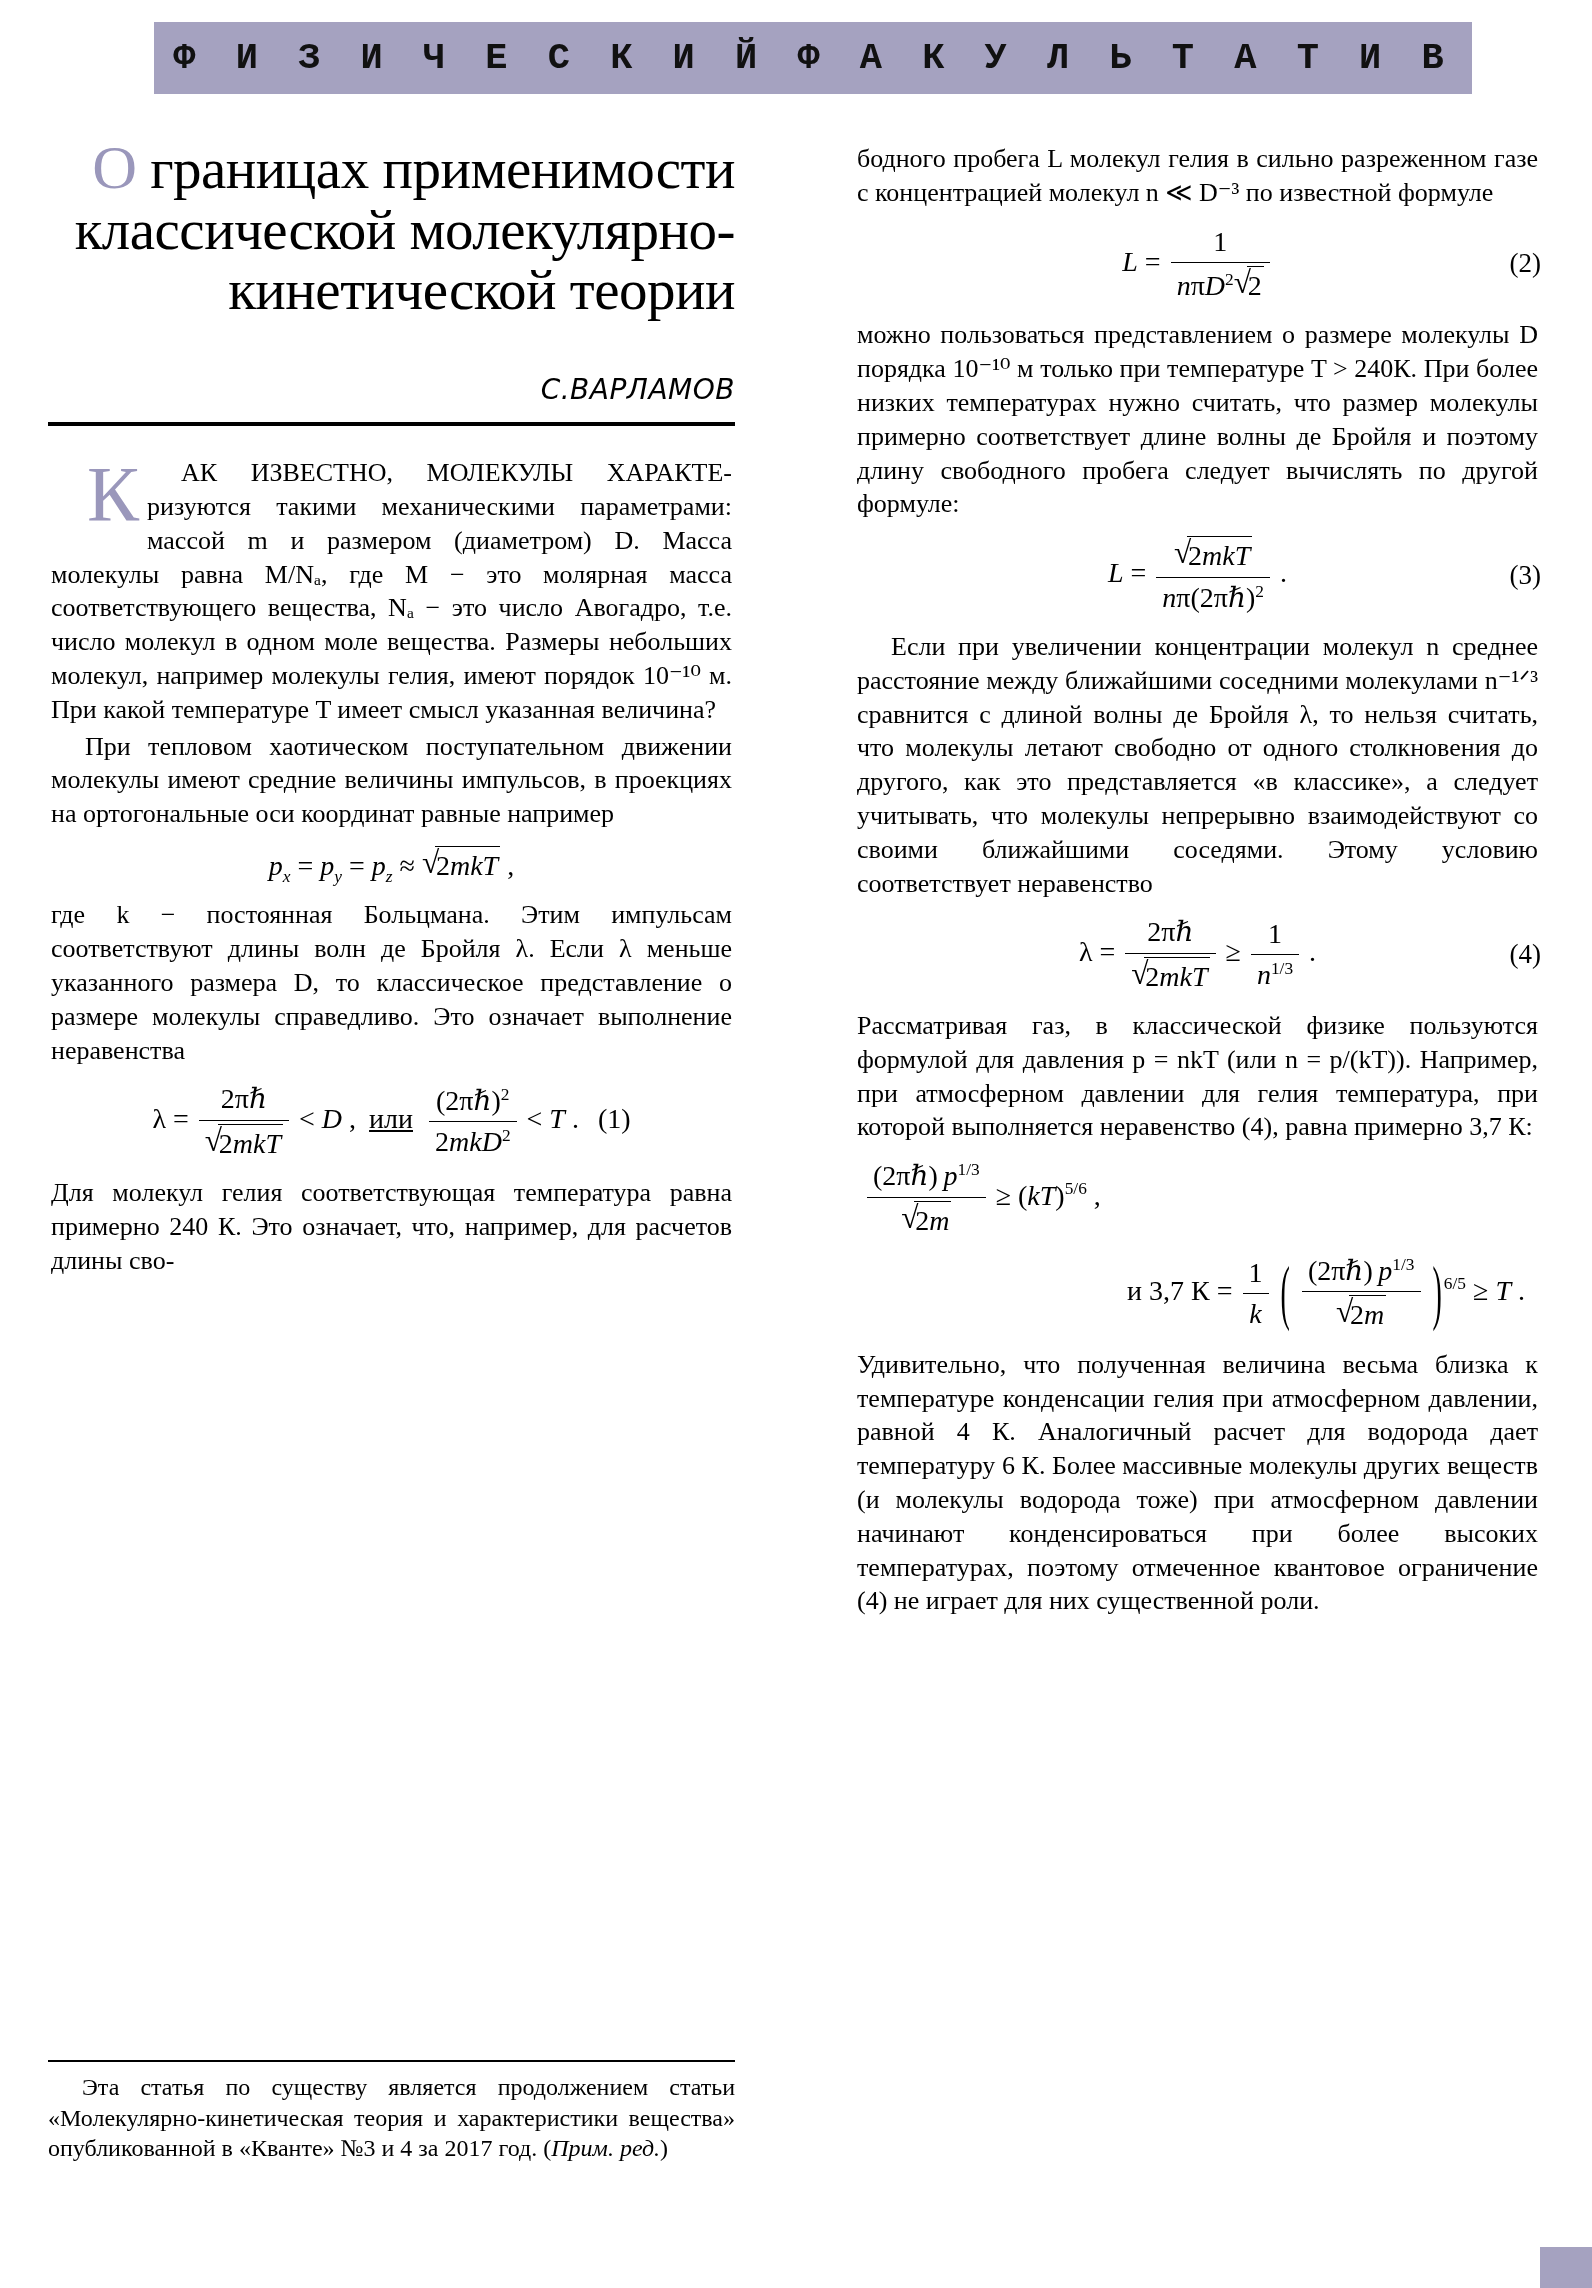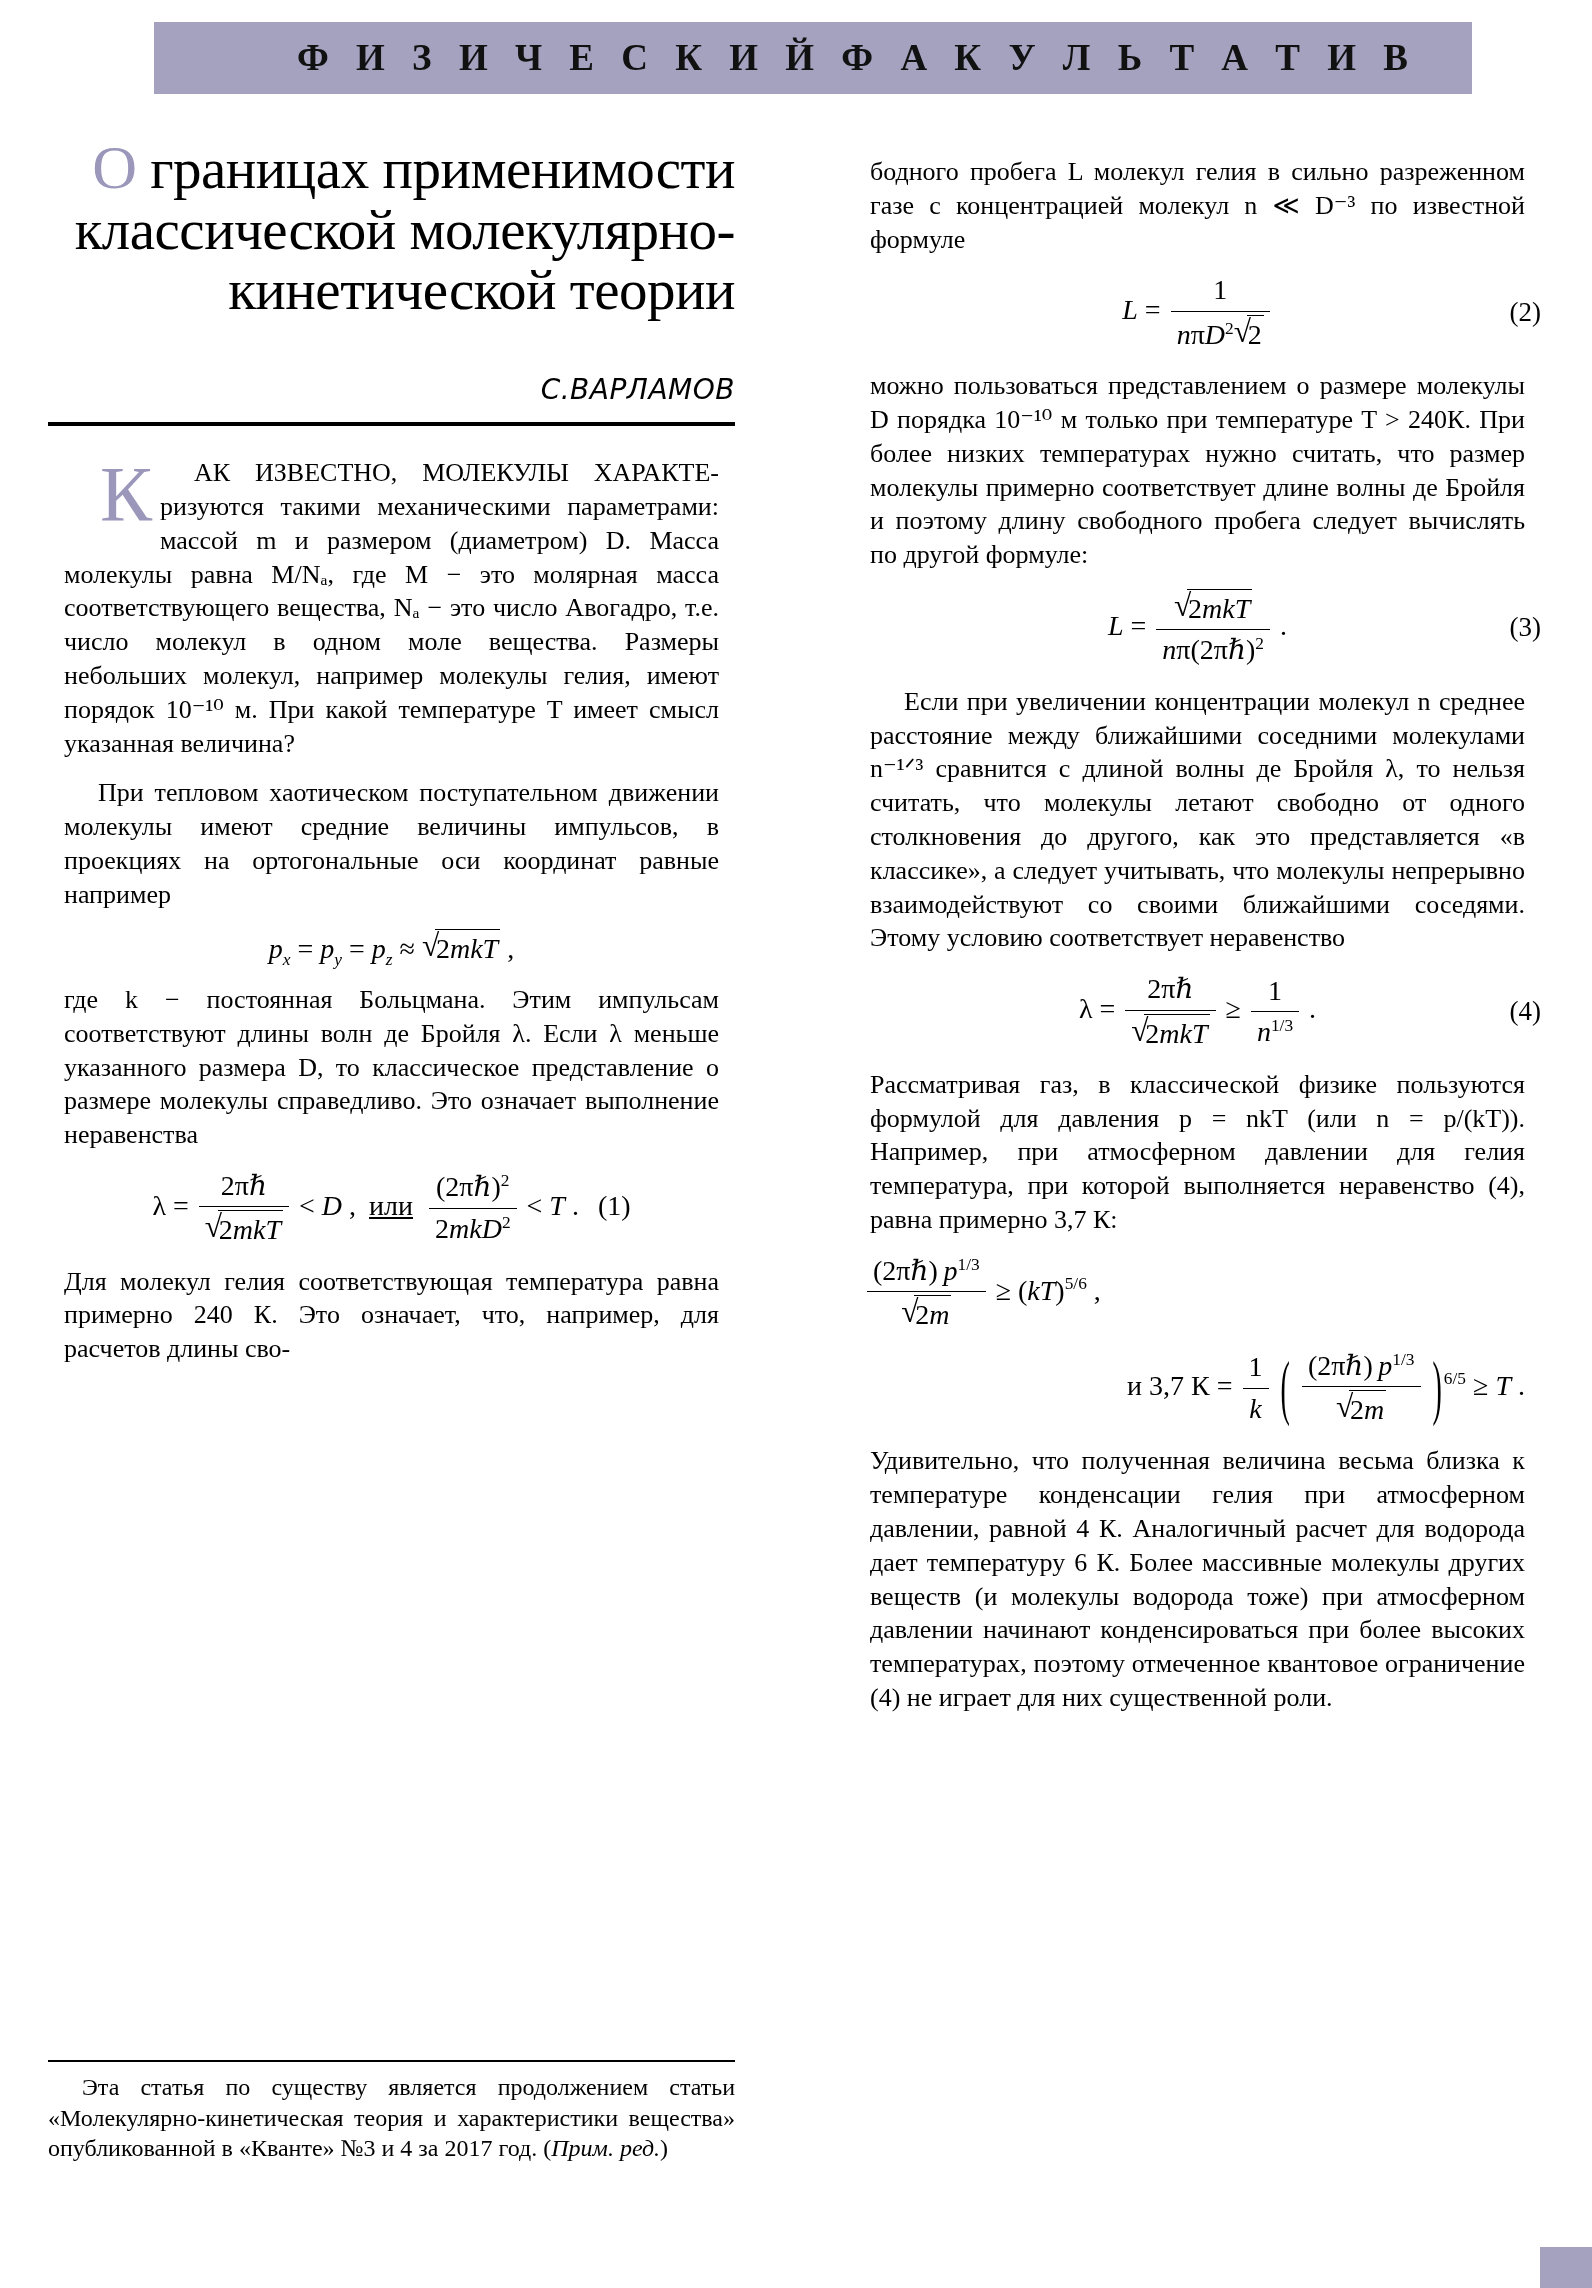--- a/index.html
+++ b/index.html
@@ -26,45 +26,44 @@
     background: #a5a2c0;
   }
   .banner-title {
     position: absolute;
     left: 0;
     top: 0;
     width: 100%;
     height: 72px;
     line-height: 72px;
     text-align: center;
-    font-family: Liberation Serif, serif;
+    font-family: Liberation Mono, monospace;
     font-weight: bold;
     font-size: 37px;
     letter-spacing: 9px;
     color: #111111;
     white-space: nowrap;
-    margin-left: 44px;
   }
 
   
   .col {
     position: absolute;
     top: 129px;
     width: 687px;
     text-align: justify;
     font-size: 26px;
     line-height: 1.30;
     color: #000000;
     hyphens: manual;
   }
   .col-left  { left: 48px;  }
   .col-right { left: 854px; top: 139px; }
 
   .col p {
-    margin: 16px;
+    margin: 3px;
     text-indent: 34px;
   }
   .col p.noindent { text-indent: 0; }
 
   
   .title {
     font-family: Liberation Serif, serif;
     font-size: 57px;
     line-height: 1.05;
     font-weight: 400;

